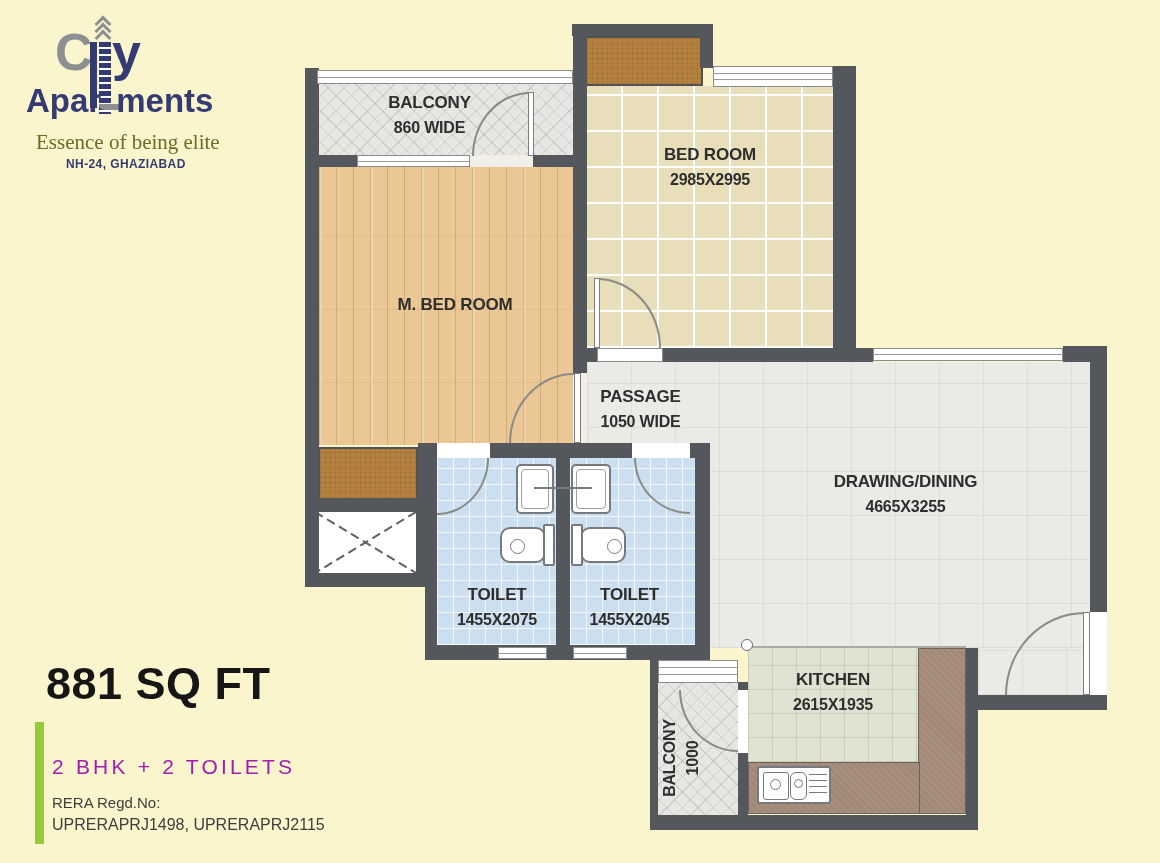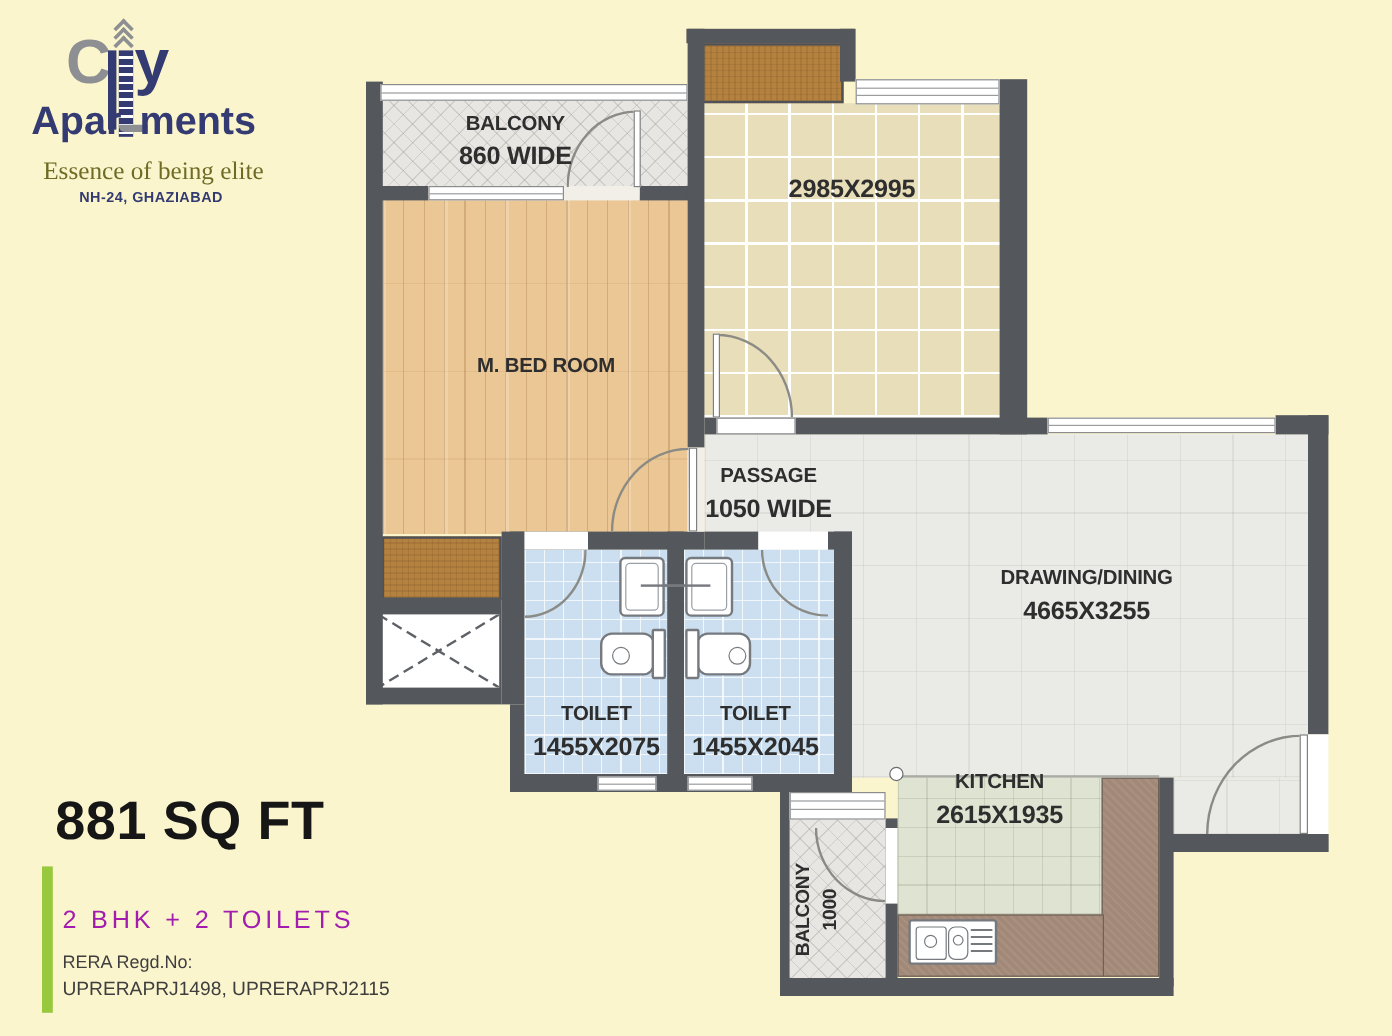--- a/index.html
+++ b/index.html
@@ -54,21 +54,21 @@
   .arc.br{border-bottom-width:2px;border-right-width:2px;border-bottom-right-radius:100% 100%;}
   .arc.bl{border-bottom-width:2px;border-left-width:2px;border-bottom-left-radius:100% 100%;}
   .leaf{position:absolute;background:#fff;border:1px solid #7E807F;box-sizing:border-box;}
   
   .fix{position:absolute;background:#fff;border:2px solid #767A7F;box-sizing:border-box;border-radius:5px;}
   .shaft{position:absolute;background:#fff;border:2px solid var(--wall);box-sizing:border-box;}
   .pline{position:absolute;background:#767A7F;}
   
   .rlabel{position:absolute;text-align:center;color:var(--label-ink);font-weight:bold;line-height:1.45;}
   .rlabel .nm{font-size:17px;letter-spacing:-0.2px;}
-  .rlabel .dm{font-size:21px;letter-spacing:-0.2px;}
+  .rlabel .dm{font-size:16px;letter-spacing:-0.2px;}
   
   .logo-c{position:absolute;color:var(--brand-gray);font-size:52px;font-weight:bold;}
   .logo-y{position:absolute;color:var(--brand-navy);font-size:52px;font-weight:bold;}
   .logo-apart{position:absolute;color:var(--brand-navy);font-size:33px;font-weight:bold;letter-spacing:0px;}
   .chev{position:absolute;width:9px;height:9px;border-top:3px solid var(--brand-gray);
         border-right:3px solid var(--brand-gray);transform:rotate(-45deg);}
   .tagline{position:absolute;font-family:"Liberation Serif","DejaVu Serif",serif;
         color:var(--tagline-olive);font-size:21px;}
   .loc{position:absolute;color:var(--brand-navy);font-size:12px;font-weight:bold;letter-spacing:.4px;}
   
@@ -207,20 +207,21 @@
     <div class="abs" style="left:35px;top:11px;width:7px;height:7px;border:1.5px solid #767A7F;border-radius:50%;"></div>
     <div class="abs" style="left:50px;top:6px;width:18px;height:24px;
          background-image:repeating-linear-gradient(180deg,#767A7F 0 1.5px,transparent 1.5px 6px);"></div>
   </div>
 
   <div class="rlabel" style="left:322px;top:91px;width:215px;">
     <div class="nm">BALCONY</div>
     <div class="dm">860 WIDE</div>
   </div>
   <div class="rlabel" style="left:590px;top:143px;width:240px;">
+    <div class="nm">BED ROOM</div>
     <div class="dm">2985X2995</div>
   </div>
   <div class="rlabel" style="left:335px;top:293px;width:240px;">
     <div class="nm">M. BED ROOM</div>
   </div>
   <div class="rlabel" style="left:578px;top:385px;width:125px;">
     <div class="nm">PASSAGE</div>
     <div class="dm">1050 WIDE</div>
   </div>
   <div class="rlabel" style="left:788px;top:470px;width:235px;">
@@ -228,21 +229,21 @@
     <div class="dm">4665X3255</div>
   </div>
   <div class="rlabel" style="left:437px;top:583px;width:120px;">
     <div class="nm">TOILET</div>
     <div class="dm">1455X2075</div>
   </div>
   <div class="rlabel" style="left:567px;top:583px;width:125px;">
     <div class="nm">TOILET</div>
     <div class="dm">1455X2045</div>
   </div>
-  <div class="rlabel" style="left:748px;top:640px;width:170px;">
+  <div class="rlabel" style="left:748px;top:668px;width:170px;">
     <div class="nm">KITCHEN</div>
     <div class="dm">2615X1935</div>
   </div>
   <div class="rlabel" style="left:623px;top:728px;width:130px;height:60px;transform:rotate(-90deg);">
     <div class="nm" style="font-size:16px;">BALCONY</div>
     <div class="dm" style="font-size:16px;">1000</div>
   </div>
 
   <div class="area" style="left:46px;top:658px;text-align:center;">881 SQ FT</div>
   <div class="greenbar" style="left:35px;top:722px;width:9px;height:122px;"></div>

